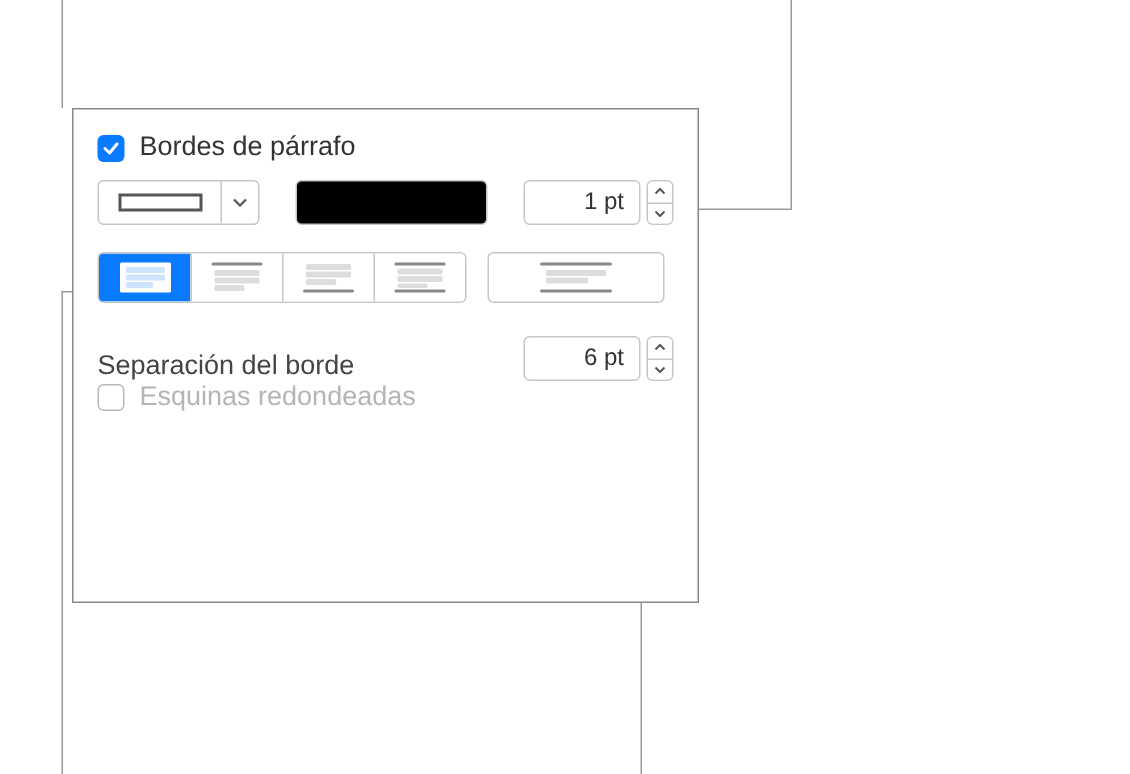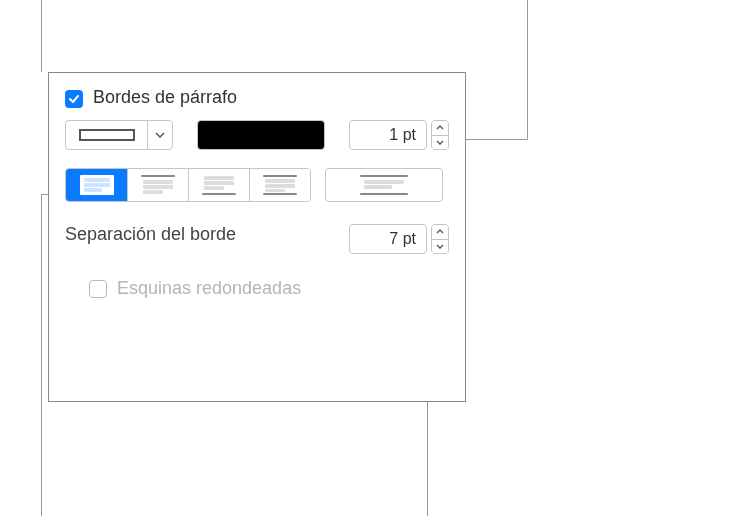--- a/index.html
+++ b/index.html
@@ -172,32 +172,30 @@
       width: 34px;
       height: 20px;
       position: relative;
     }
     .bg-rect {
       position: absolute;
       border-radius: 1px;
     }
     .sep-row {
       display: flex;
-      align-items: flex-start;
-      margin-bottom: 24px;
+      align-items: flex-end;
     }
     .sep-label {
       font-size: 18px;
       color: #444;
       flex: 1;
     }
     .rounded-row {
       display: flex;
       align-items: center;
-      margin-left: 24px;
     }
     
     .callout {
       position: absolute;
       background: #999;
     }
   </style>
 </head>
 <body>
 
@@ -291,21 +289,21 @@
         <div class="bg-rect" style="left:4px;top:5px;width:40px;height:4px;background:#ddd;"></div>
         <div class="bg-rect" style="left:4px;top:10px;width:28px;height:4px;background:#ddd;"></div>
         <div class="bg-rect" style="left:0;top:18px;width:48px;height:2px;background:#888;"></div>
       </div>
     </div>
   </div>
 
   <div class="sep-row">
     <span class="sep-label">Separación del borde</span>
     <div class="number-field">
-      <div class="number-input">7 pt</div>
+      <div class="number-input">6 pt</div>
       <div class="stepper">
         <div class="stepper-btn">
           <svg width="8" height="5" viewBox="0 0 8 5">
               <path d="M1 4 L4 1 L7 4" stroke="#555" stroke-width="1.3" fill="none"></path>
             </svg>
         </div>
         <div class="stepper-btn">
           <svg width="8" height="5" viewBox="0 0 8 5">
               <path d="M1 1 L4 4 L7 1" stroke="#555" stroke-width="1.3" fill="none"></path>
             </svg>

